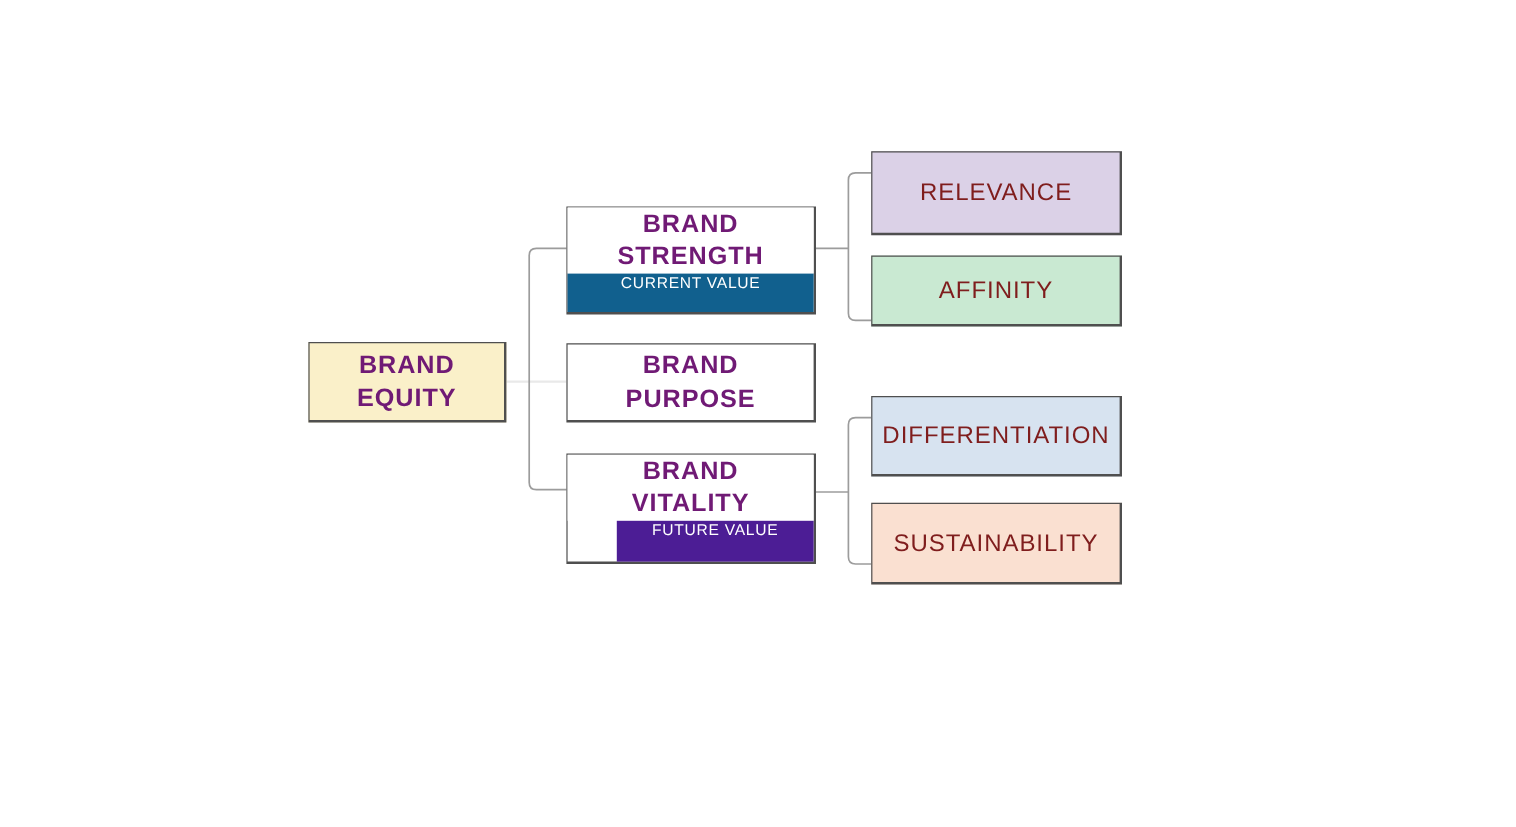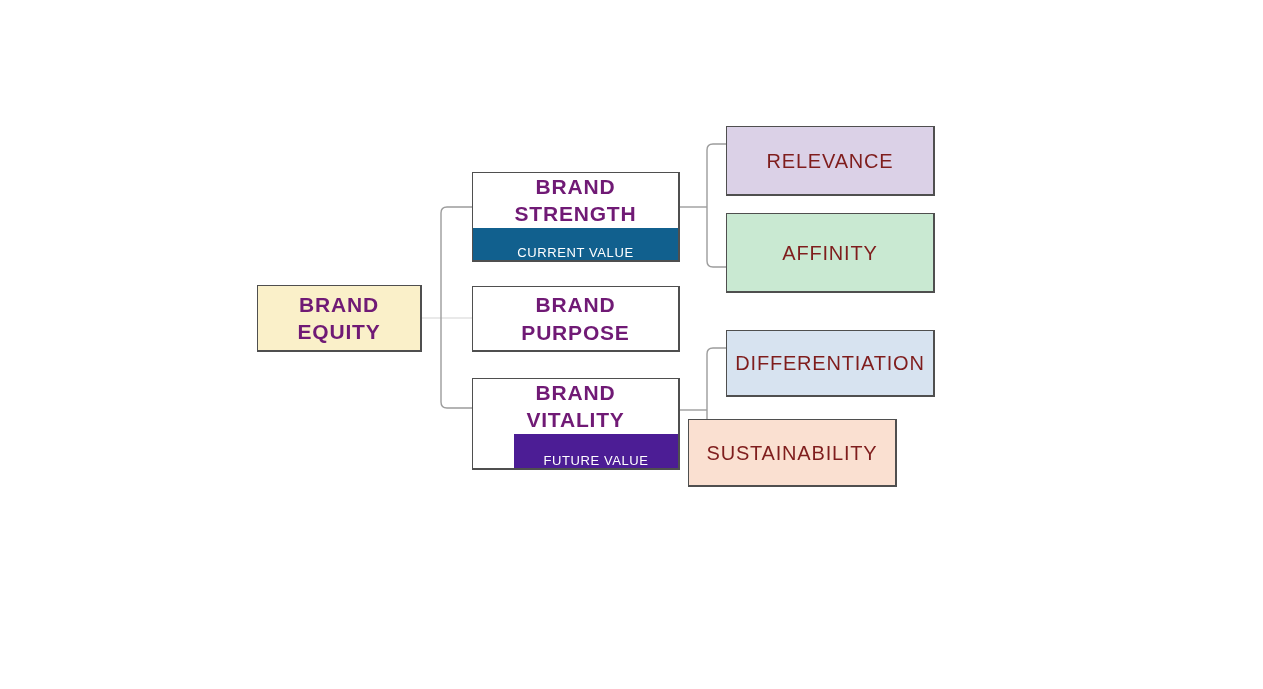--- a/index.html
+++ b/index.html
@@ -55,35 +55,35 @@
   .split-node .white-part {
     flex: 1;
     display: flex;
     align-items: center;
     justify-content: center;
     background: #ffffff;
   }
   .banner {
     height: 38px;
     display: flex;
-    align-items: flex-end;
+    align-items: flex-start;
     justify-content: center;
     font-size: 13px;
     letter-spacing: 0.6px;
     color: #ffffff;
   }
   
   .n-equity        { left: 257px; top: 285px; width: 165px; height: 67px; }
   .n-strength      { left: 472px; top: 172px; width: 208px; height: 90px; padding: 0; }
   .n-purpose       { left: 472px; top: 286px; width: 208px; height: 66px; background: #ffffff; }
   .n-vitality      { left: 472px; top: 378px; width: 208px; height: 92px; padding: 0; }
   .n-relevance     { left: 726px; top: 126px; width: 209px; height: 70px; }
-  .n-affinity      { left: 726px; top: 213px; width: 209px; height: 80px; }
+  .n-affinity      { left: 726px; top: 213px; width: 209px; height: 59px; }
   .n-differentiation { left: 726px; top: 330px; width: 209px; height: 67px; }
-  .n-sustainability  { left: 688px; top: 419px; width: 209px; height: 68px; }
+  .n-sustainability  { left: 726px; top: 419px; width: 209px; height: 68px; }
 </style>
 </head>
 <body>
 
 <div class="canvas">
 
   <svg class="connector-svg" viewBox="0 0 1263 689" xmlns="http://www.w3.org/2000/svg">
     <path d="M422,318 H472" fill="none" stroke-width="2" stroke="#E9E9E9"></path>
     <path d="M472,207 H447 Q441,207 441,213 V402 Q441,408 447,408 H472" fill="none" stroke-width="1.4" stroke="#9C9C9C"></path>
     <path d="M680,207 H707" fill="none" stroke-width="1.4" stroke="#9C9C9C"></path>

